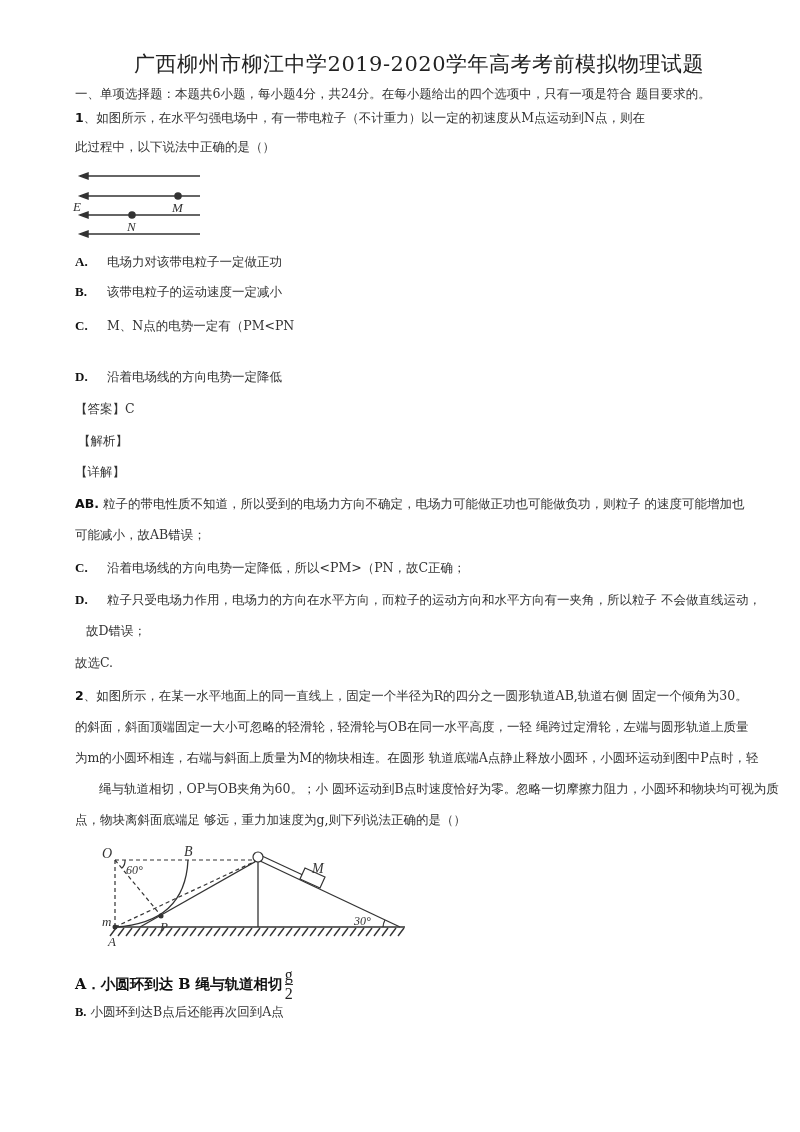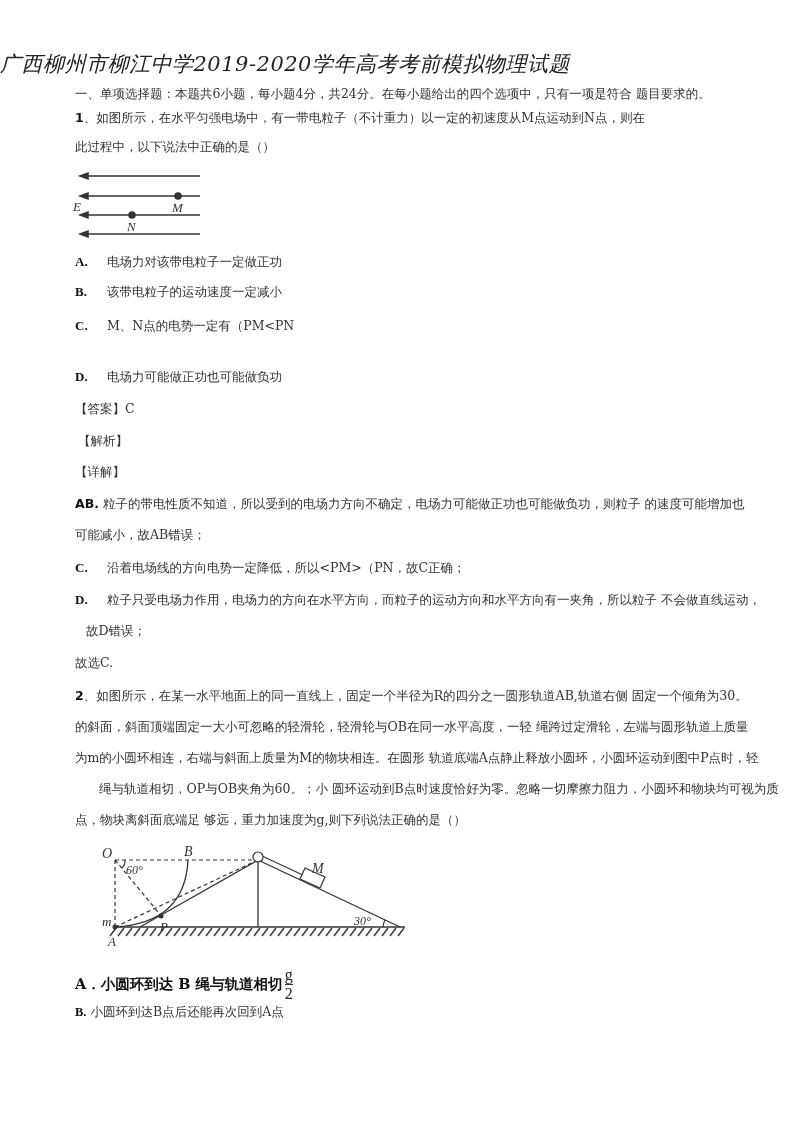--- a/index.html
+++ b/index.html
@@ -1,19 +1,19 @@
 <!DOCTYPE html>
 <html><head>
 <meta charset="utf-8">
 <style>
   html, body { margin:0; padding:0; background:#ffffff; }
   body { width:800px; height:1132px; position:relative; overflow:hidden;
          font-family:"DejaVu Serif","Liberation Serif",serif; color:#222; }
   .abs { position:absolute; white-space:nowrap; }
-  .title { left:0; width:704px; top:50px; text-align:left; font-size:21px; color:#222; letter-spacing:0.5px;font-style:italic; }
+  .title { left:0; width:704px; top:50px; text-align:right; font-size:21px; color:#222; letter-spacing:0.5px; }
   .line { font-size:12.5px; color:#333; }
   .b { font-weight:bold; font-family:"DejaVu Sans","Liberation Sans",sans-serif; color:#111; }
   .opt-letter { font-weight:bold; font-family:"Liberation Serif",serif; font-size:13px; color:#111; display:inline-block; width:32px; }
   .opt-A2 { font-weight:bold; font-size:14.5px; color:#111; font-family:"DejaVu Serif",serif; }
   .frac { display:inline-block; vertical-align:middle; text-align:center; font-family:"Liberation Serif",serif; font-size:16px; line-height:18px; margin-left:2px; }
   .frac span { display:block; }
   svg text { font-family:"Liberation Serif",serif; font-style:italic; }
 </style>
 </head>
 <body>
@@ -48,21 +48,21 @@
 <div class="abs line" style="left:75px; top:254px;">
   <span class="opt-letter">A.</span><span>电场力对该带电粒子一定做正功</span>
 </div>
 <div class="abs line" style="left:75px; top:284px;">
   <span class="opt-letter">B.</span><span>该带电粒子的运动速度一定减小</span>
 </div>
 <div class="abs line" style="left:75px; top:318px;">
   <span class="opt-letter">C.</span><span>M、N点的电势一定有（PM&lt;PN</span>
 </div>
 <div class="abs line" style="left:75px; top:369px;">
-  <span class="opt-letter">D.</span><span>电场力可能做正功也可能做负功</span>
+  <span class="opt-letter">D.</span><span>沿着电场线的方向电势一定降低</span>
 </div>
 
 <div class="abs line" style="left:75px; top:401px;">【答案】C</div>
 <div class="abs line" style="left:78px; top:433px;">【解析】</div>
 <div class="abs line" style="left:75px; top:464px;">【详解】</div>
 
 <div class="abs line" style="left:75px; top:496px;">
   <span class="b">AB.</span><span> 粒子的带电性质不知道，所以受到的电场力方向不确定，电场力可能做正功也可能做负功，则粒子 的速度可能增加也</span>
 </div>
 <div class="abs line" style="left:75px; top:527px;">可能减小，故AB错误；</div>

